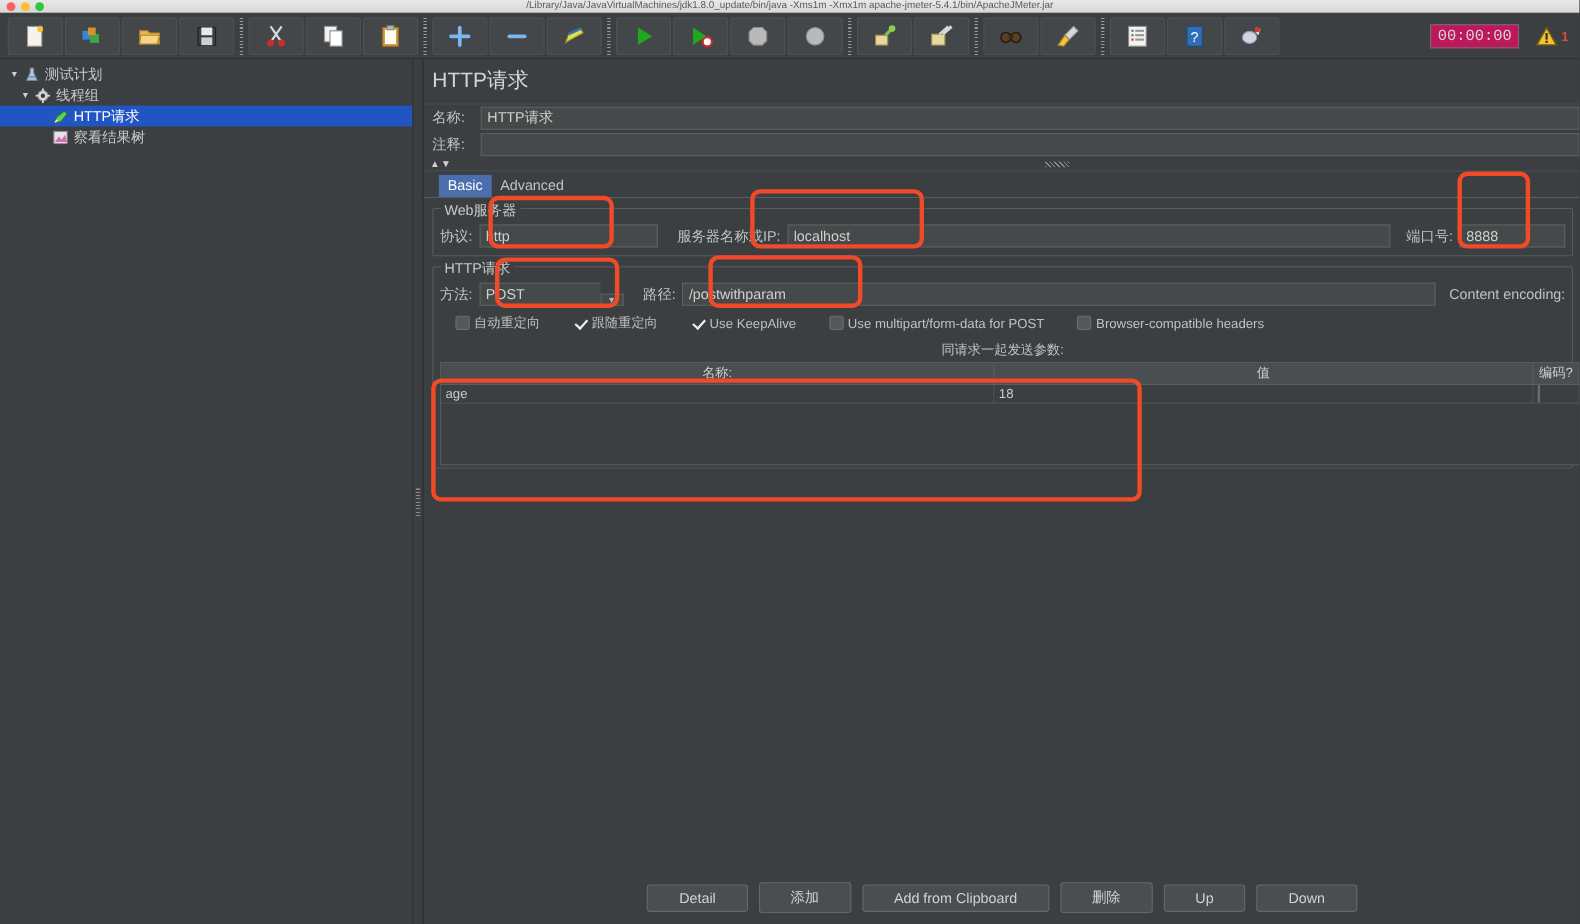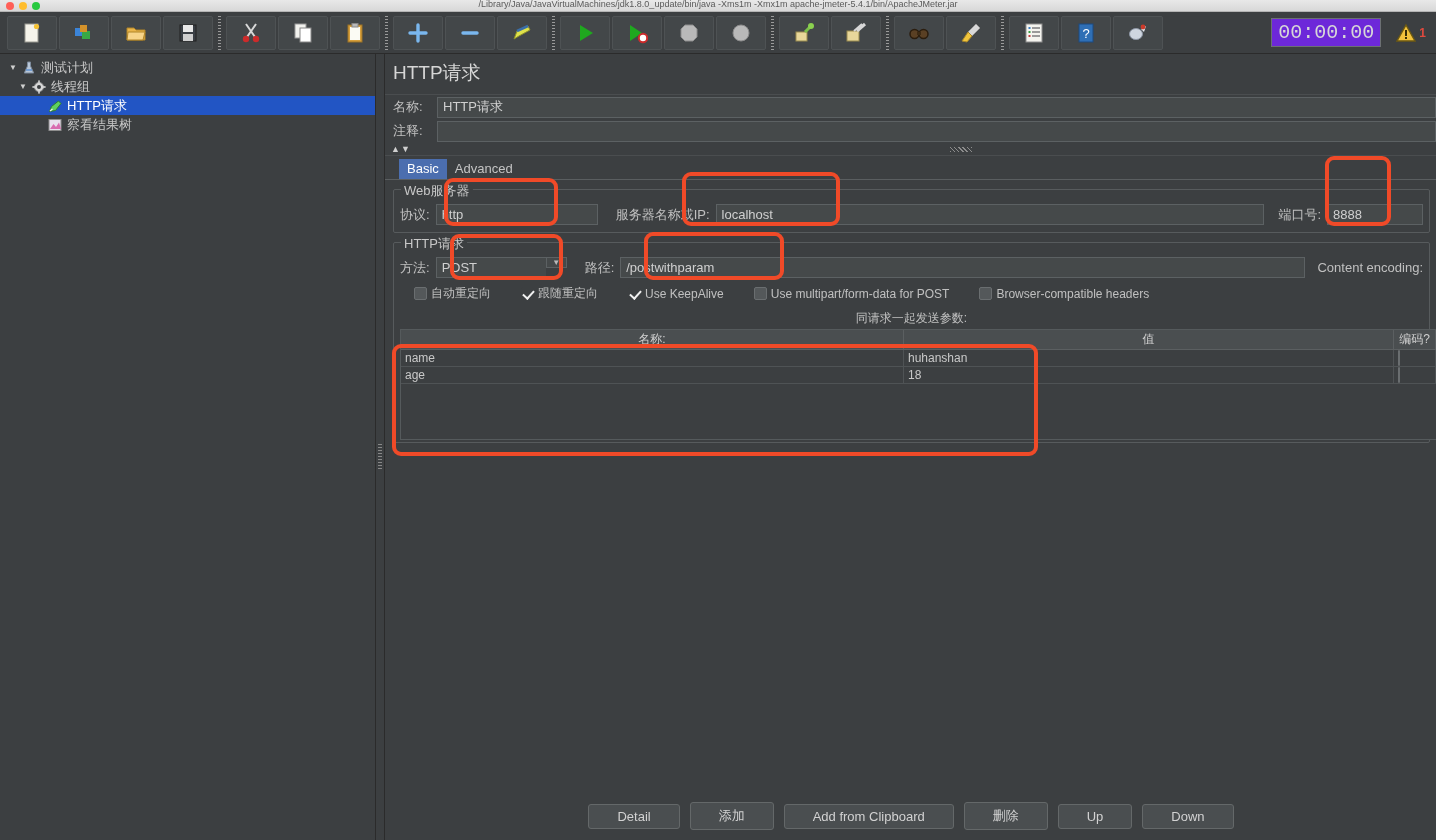--- a/index.html
+++ b/index.html
@@ -52,22 +52,22 @@
     font-size: 19px; line-height: 1;
   }
   .tb-sep {
     width: 3px; height: 34px; margin: 0 4px;
     background-image: repeating-linear-gradient(
       to bottom, #9a9a9a 0 1px, transparent 1px 3px);
   }
   .tb-spacer { flex: 1; }
   .timer {
     font-family: "Liberation Mono", "DejaVu Sans Mono", monospace;
-    font-size: 20px; color: #d8d8d8;
-    background: #6d28d9;
+    font-size: 14px; color: #d8d8d8;
+    background: #be185d;
     border: 1px solid #6c7073;
     padding: 2px 6px;
     margin-right: 14px;
   }
   .warn-wrap { display: flex; align-items: center; gap: 2px; margin-right: 4px; }
   .warn-count { color: #e04a3f; font-size: 12px; font-weight: bold; }
   svg { display: block; }
 
   
   .sidebar {
@@ -159,21 +159,21 @@
     border: 1px solid #575b5d; border-radius: 2px;
     padding: 14px 6px 7px 6px;
   }
   .gb-title {
     position: absolute; left: 8px; top: -7px;
     background: #3c3f41; padding: 0 3px;
     font-size: 13px; color: #c8c8c8; white-space: nowrap;
   }
   .row { display: flex; align-items: center; }
 
-  .combo { display: flex; align-items: flex-start; }
+  .combo { display: flex; align-items: flex-end; }
   .combo .jtext { border-right: none; }
   .combo-arrow {
     width: 21px; background: #45494a; border: 1px solid #5c6163;
     display: flex; align-items: center; justify-content: center;
     color: #b9b9b9; font-size: 8px; cursor: pointer;
   }
 
   
   .cbrow { display: flex; align-items: center; gap: 16px; padding: 7px 0 2px 14px; }
   .cbox { display: flex; align-items: center; margin-right: 14px; cursor: pointer; white-space: nowrap; }
@@ -577,25 +577,20 @@
           <table class="params">
             <thead>
               <tr>
                 <th>名称:</th>
                 <th class="col-val">值</th>
                 <th class="col-enc">编码?</th>
               </tr>
             </thead>
             <tbody>
               <tr>
-                <td>name</td>
-                <td>huhanshan</td>
-                <td><span class="cell-cb"></span></td>
-              </tr>
-              <tr>
                 <td>age</td>
                 <td>18</td>
                 <td><span class="cell-cb"></span></td>
               </tr>
               <tr class="filler-rows">
                 <td style="border:none"></td>
                   <td style="border:none"></td>
                   <td style="border:none"></td>
               </tr>
             </tbody>

